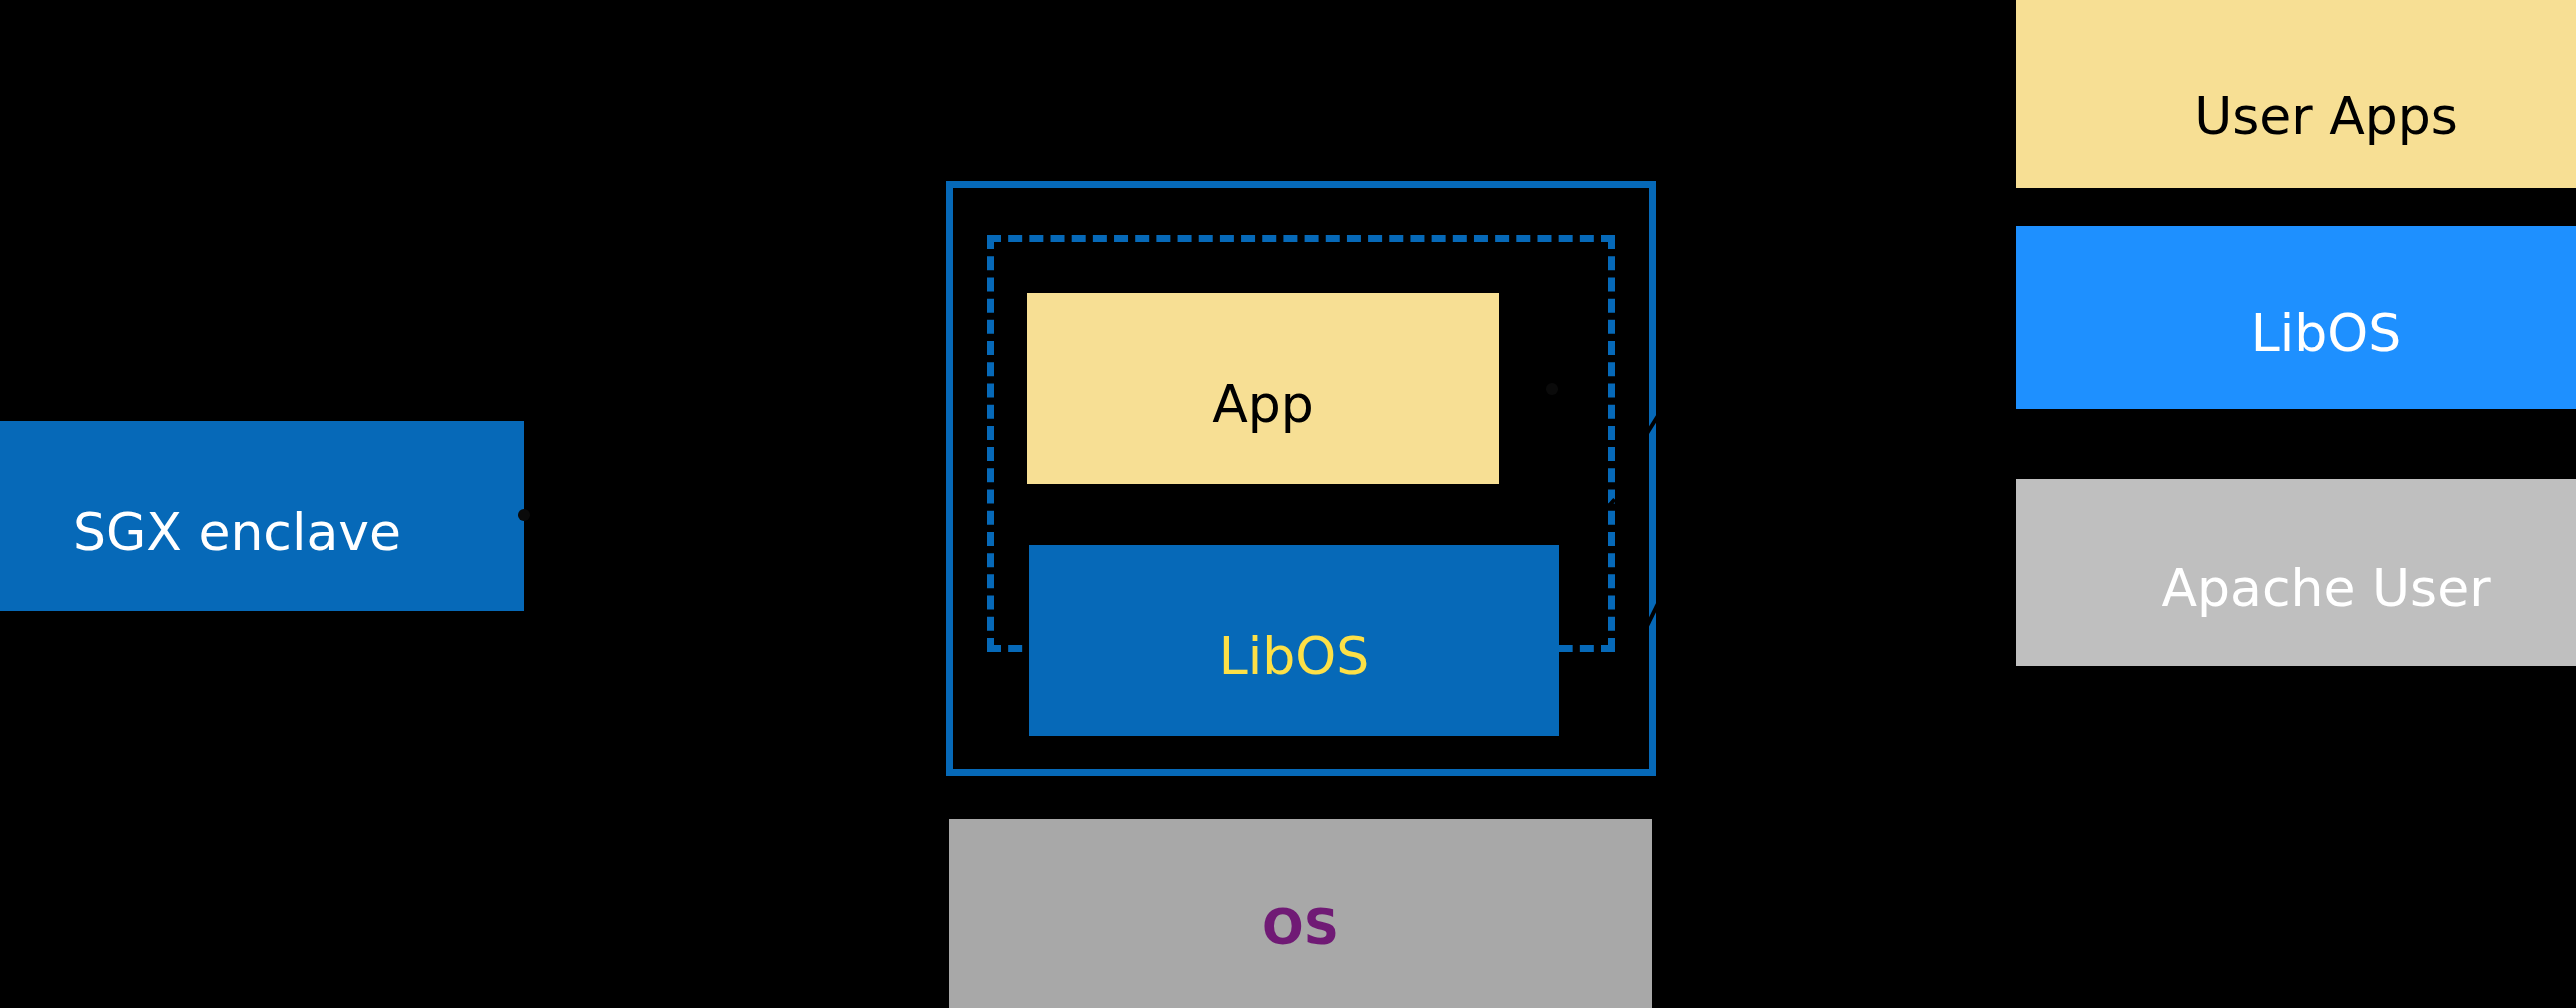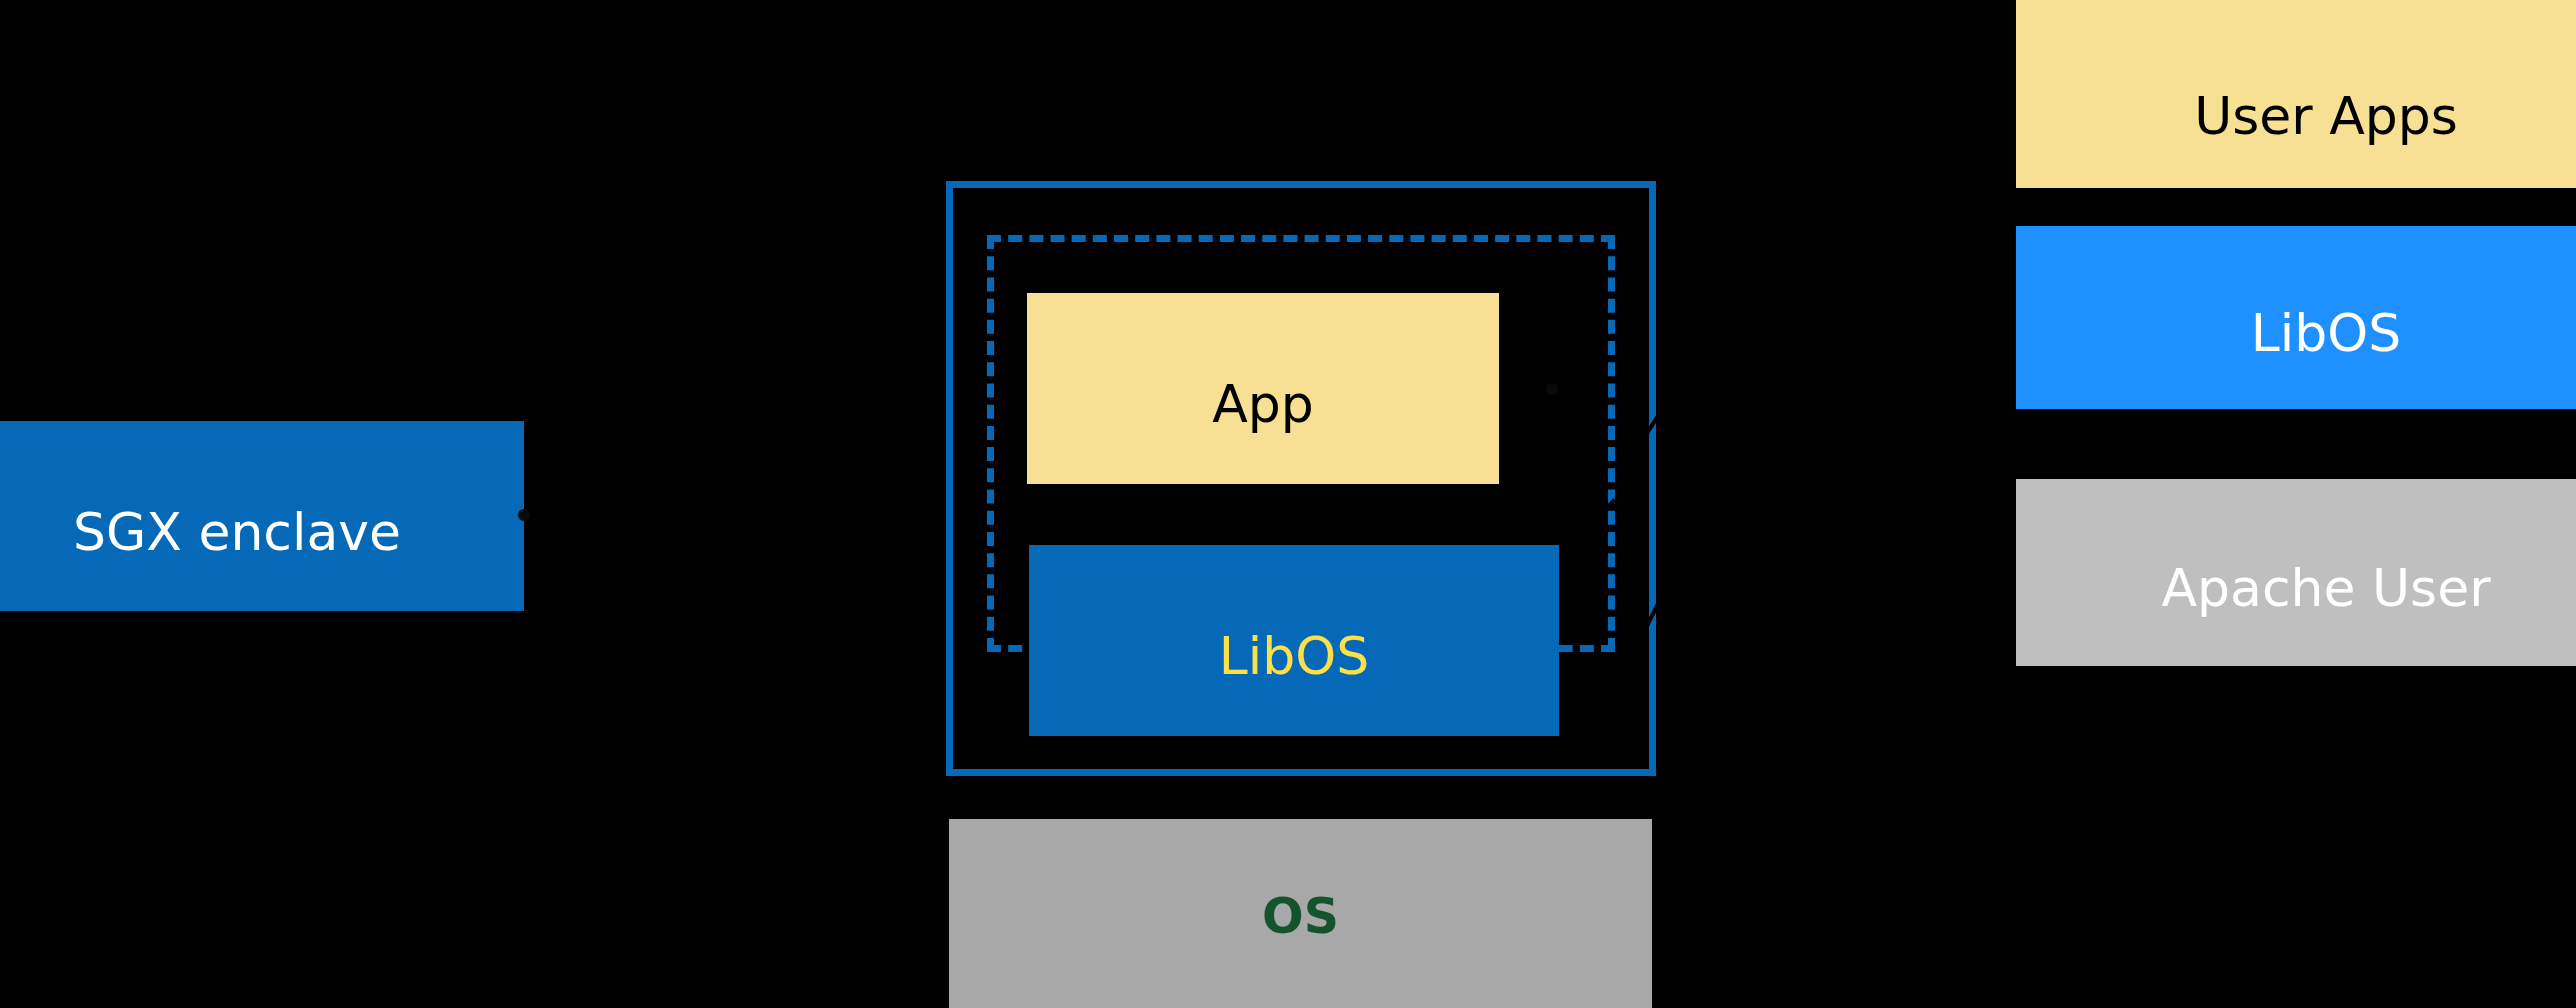--- a/index.html
+++ b/index.html
@@ -93,25 +93,25 @@
     text-align: center;
   }
 
   
   #os-box {
     left: 949px;
     top: 819px;
     width: 703px;
     height: 189px;
     background: #A8A8A8;
-    color: #14532d;
+    color: #701a75;
     font-size: 49px;
     font-weight: bold;
     align-items: flex-start;
-    padding-top: 40px;
+    padding-top: 51px;
   }
 
   
   #user-apps-box {
     left: 2016px;
     top: 0px;
     width: 620px;
     height: 188px;
     background: #F7DF94;
     color: #000000;

